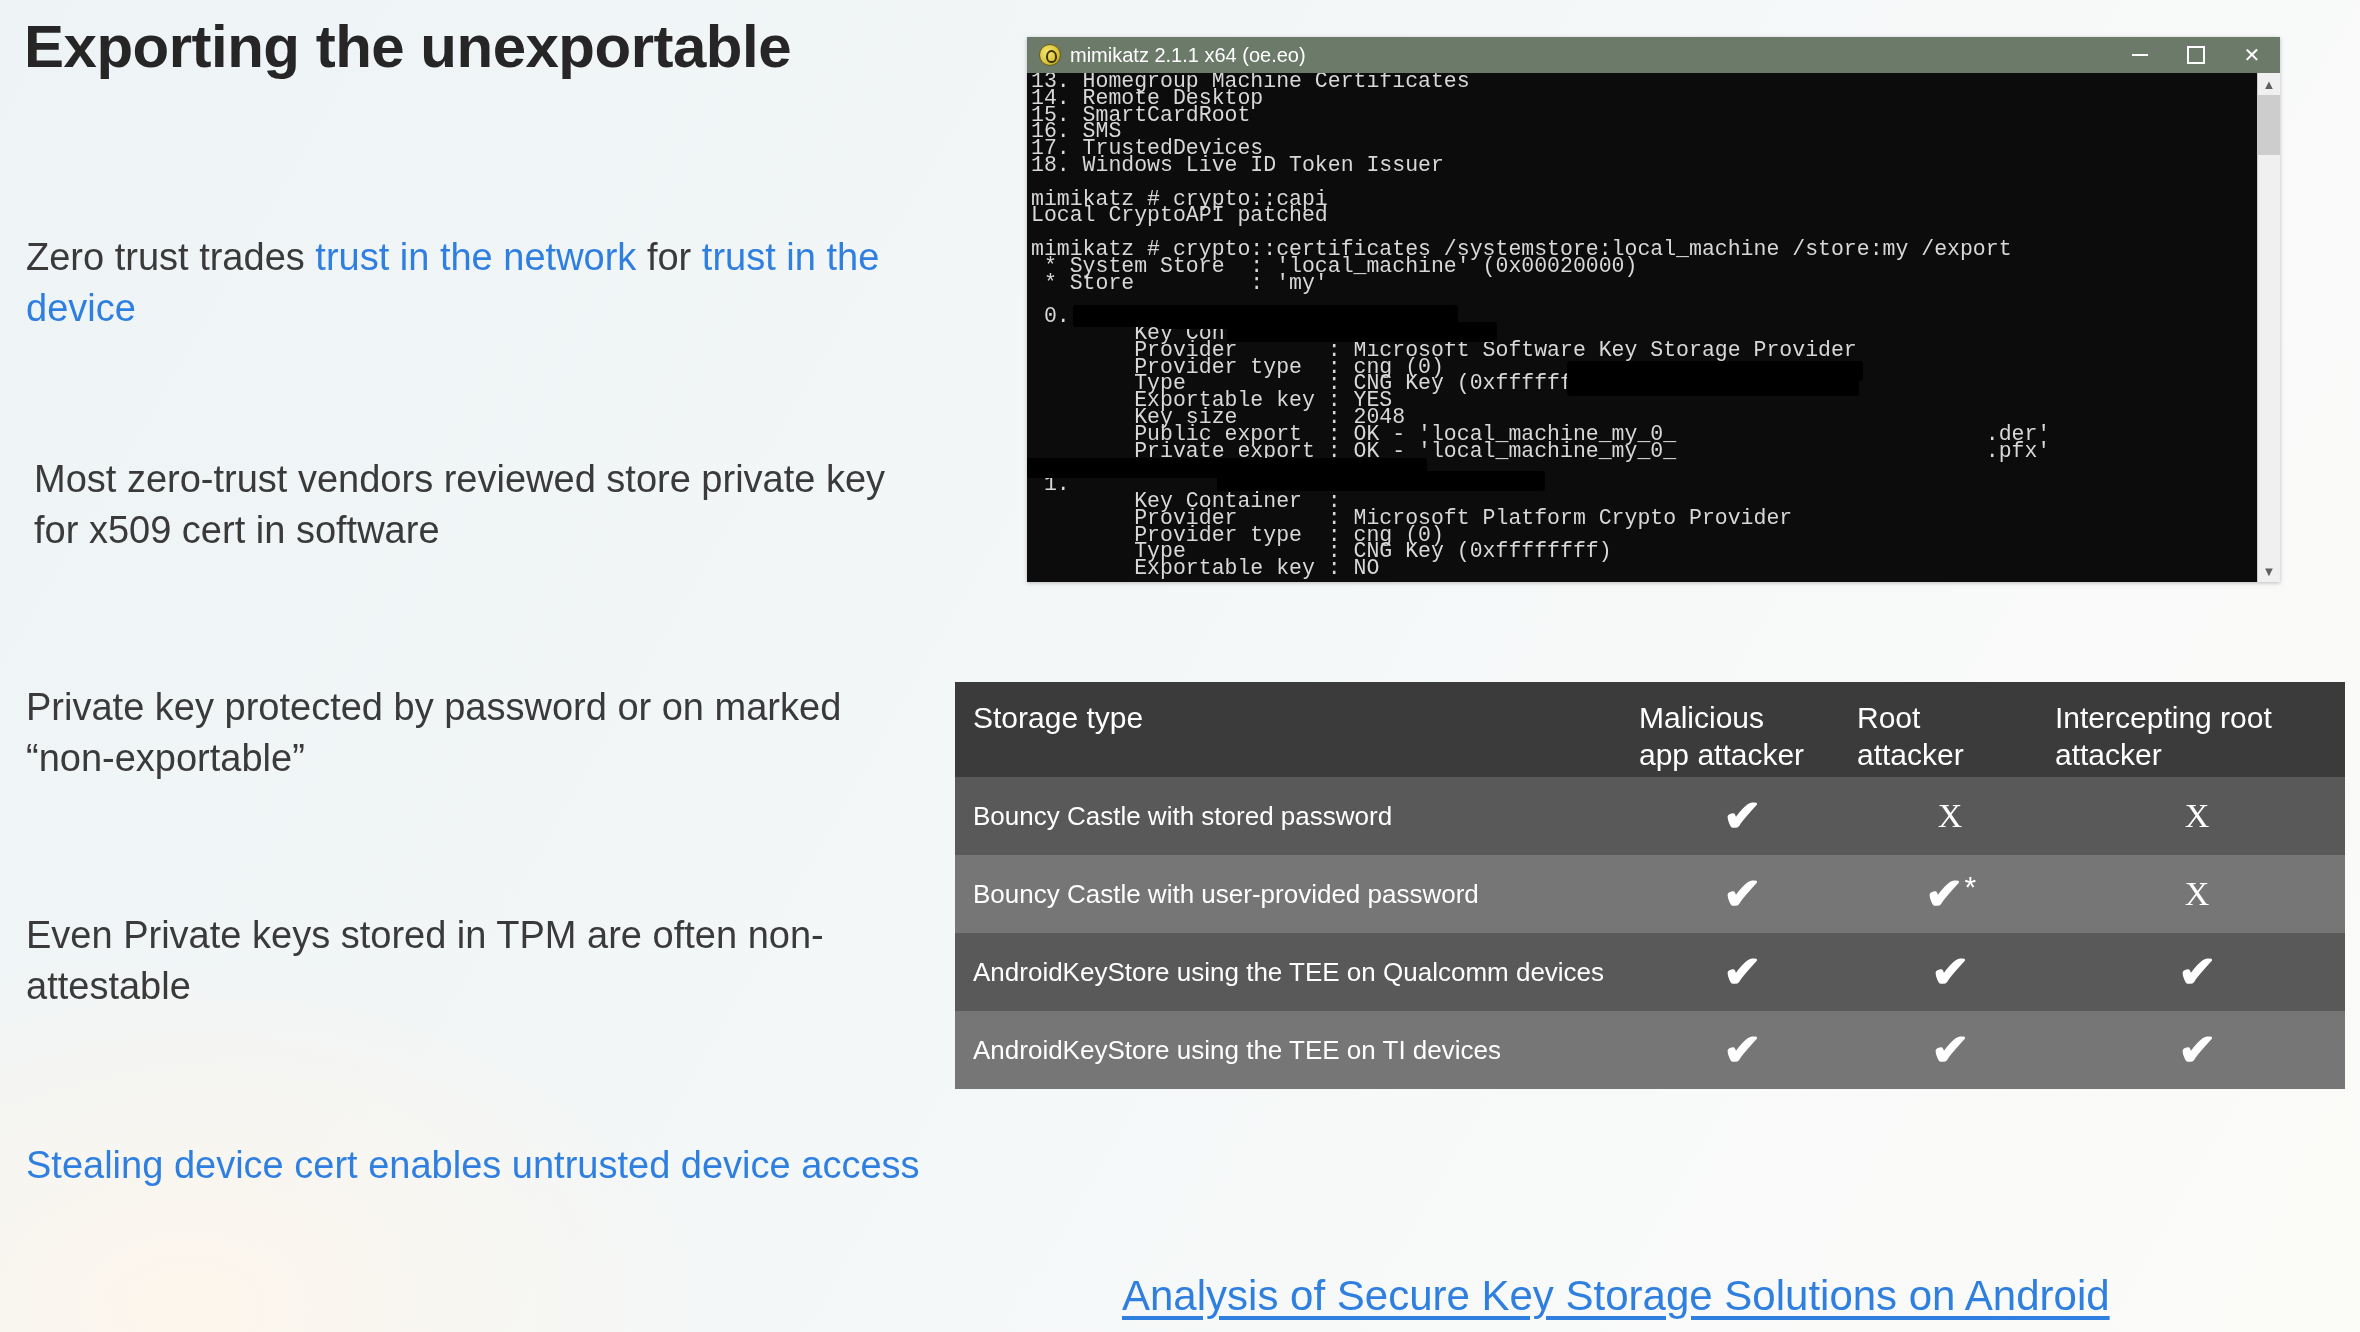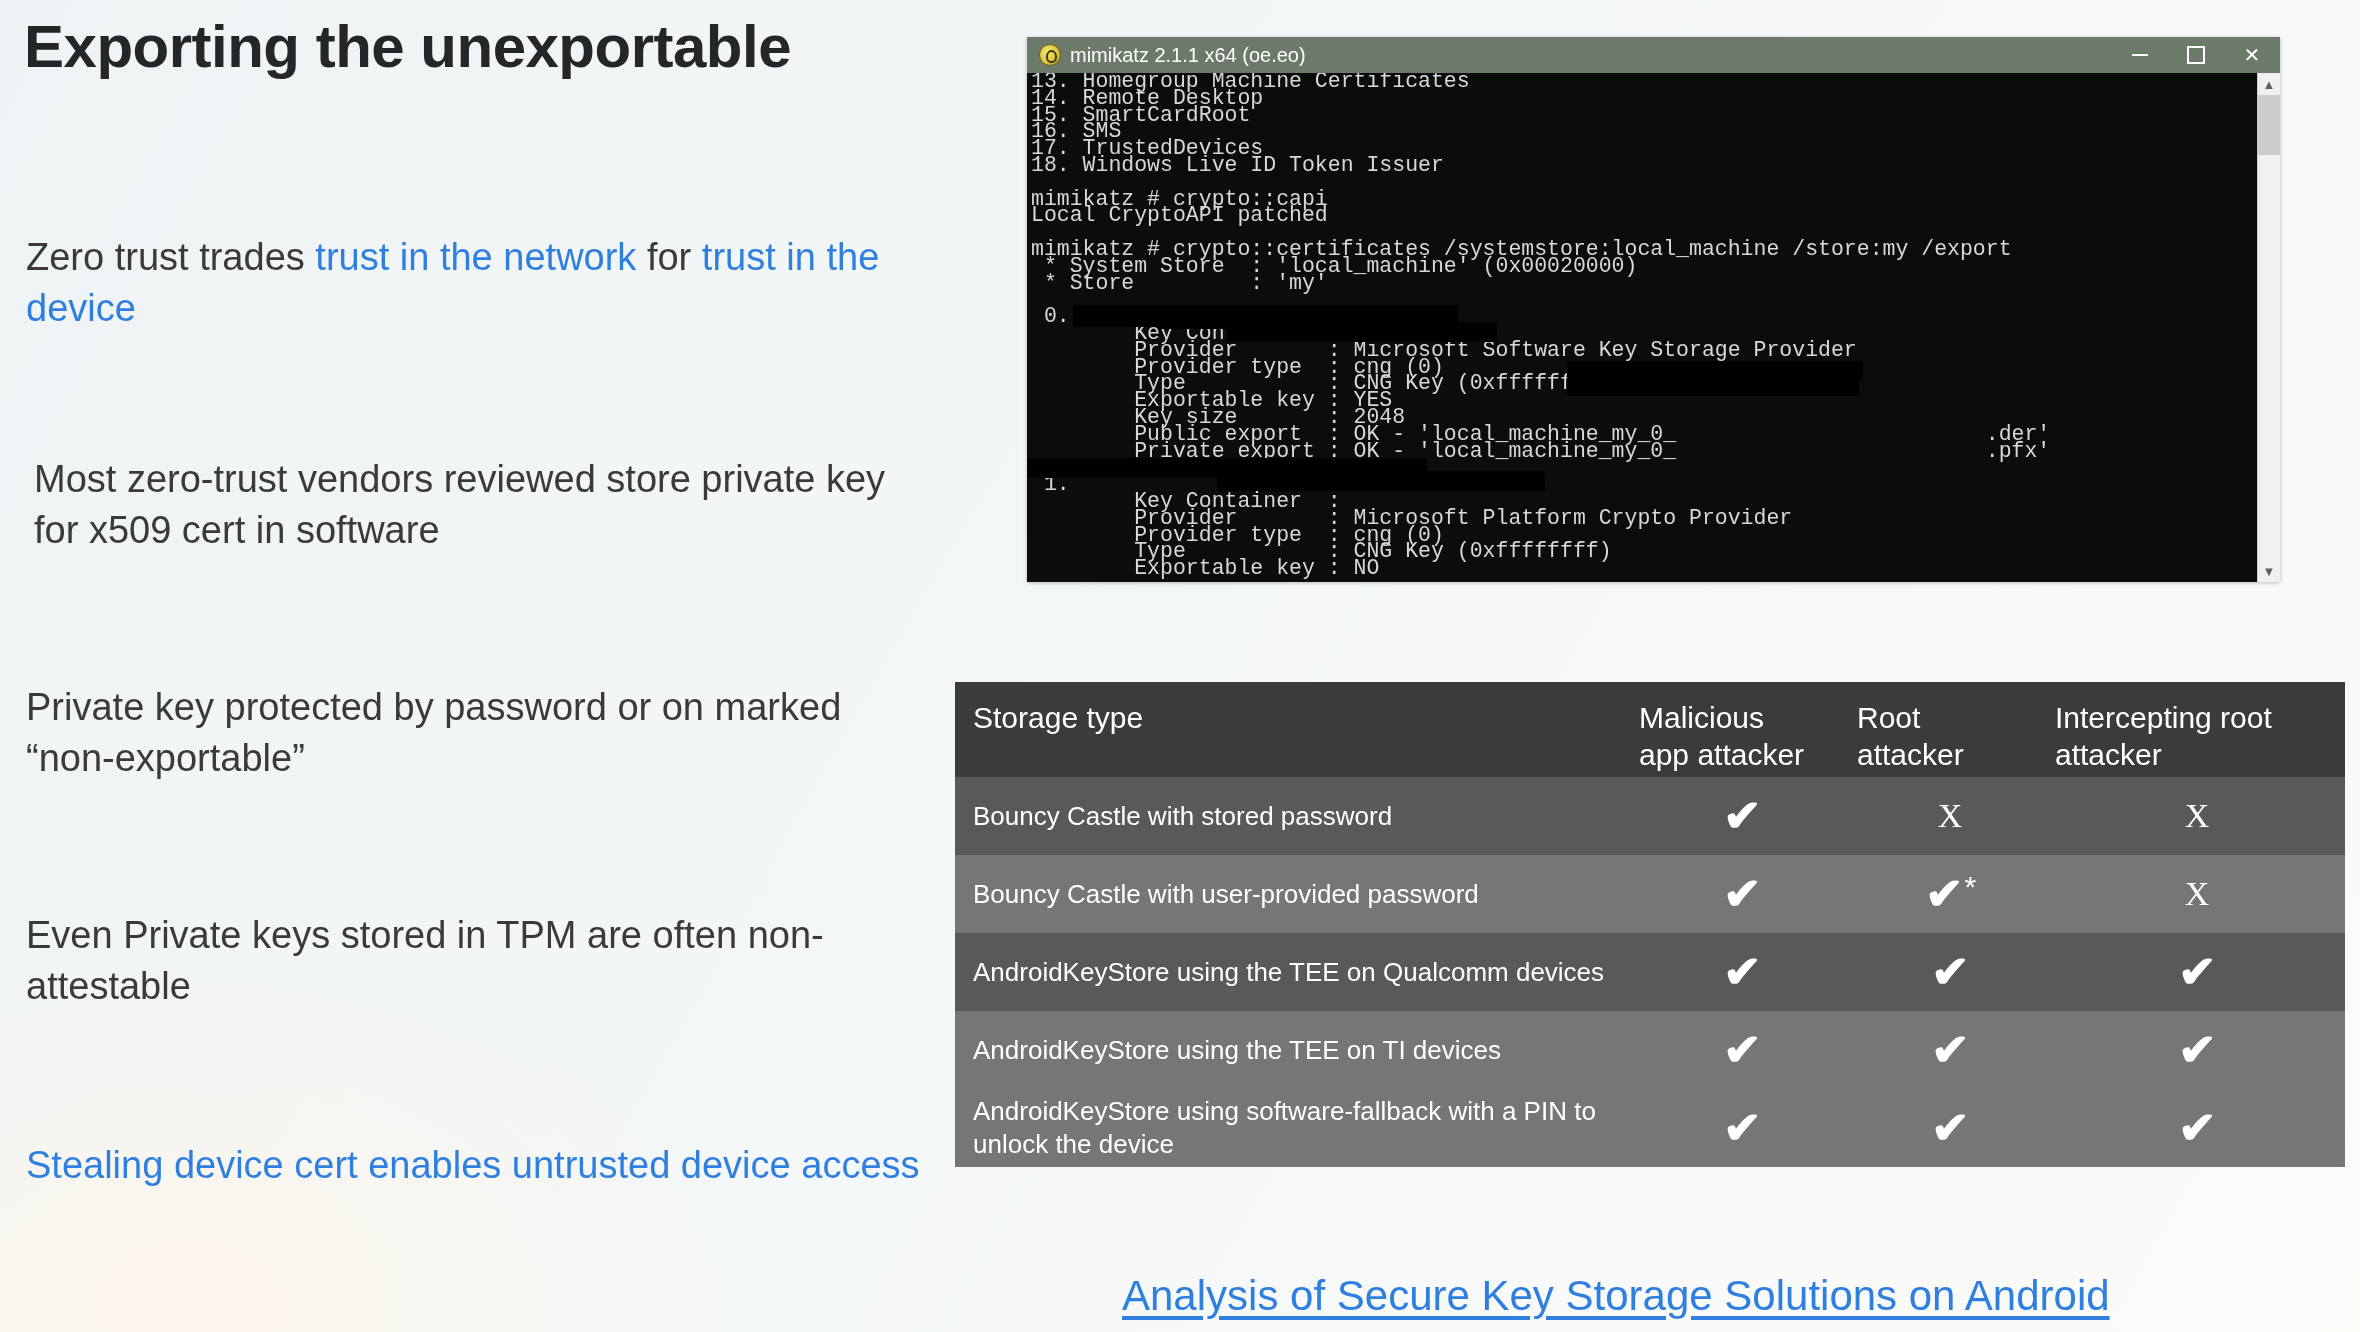--- a/index.html
+++ b/index.html
@@ -335,24 +335,18 @@
           <td class="mark"><span class="check">✔</span></td>
           <td class="mark"><span class="check">✔</span></td>
           <td class="mark"><span class="check">✔</span></td>
         </tr>
         <tr class="light">
           <td class="label">AndroidKeyStore using the TEE on TI devices</td>
           <td class="mark"><span class="check">✔</span></td>
           <td class="mark"><span class="check">✔</span></td>
           <td class="mark"><span class="check">✔</span></td>
         </tr>
-        <tr class="light">
-          <td class="label">AndroidKeyStore using software-fallback with a PIN to unlock the device</td>
-          <td class="mark"><span class="check">✔</span></td>
-          <td class="mark"><span class="check">✔</span></td>
-          <td class="mark"><span class="check">✔</span></td>
-        </tr>
       </tbody>
   </table>
 
   <a class="source-link" href="#">Analysis of Secure Key Storage Solutions on Android</a>
 
 </div>
 
 </body></html>

